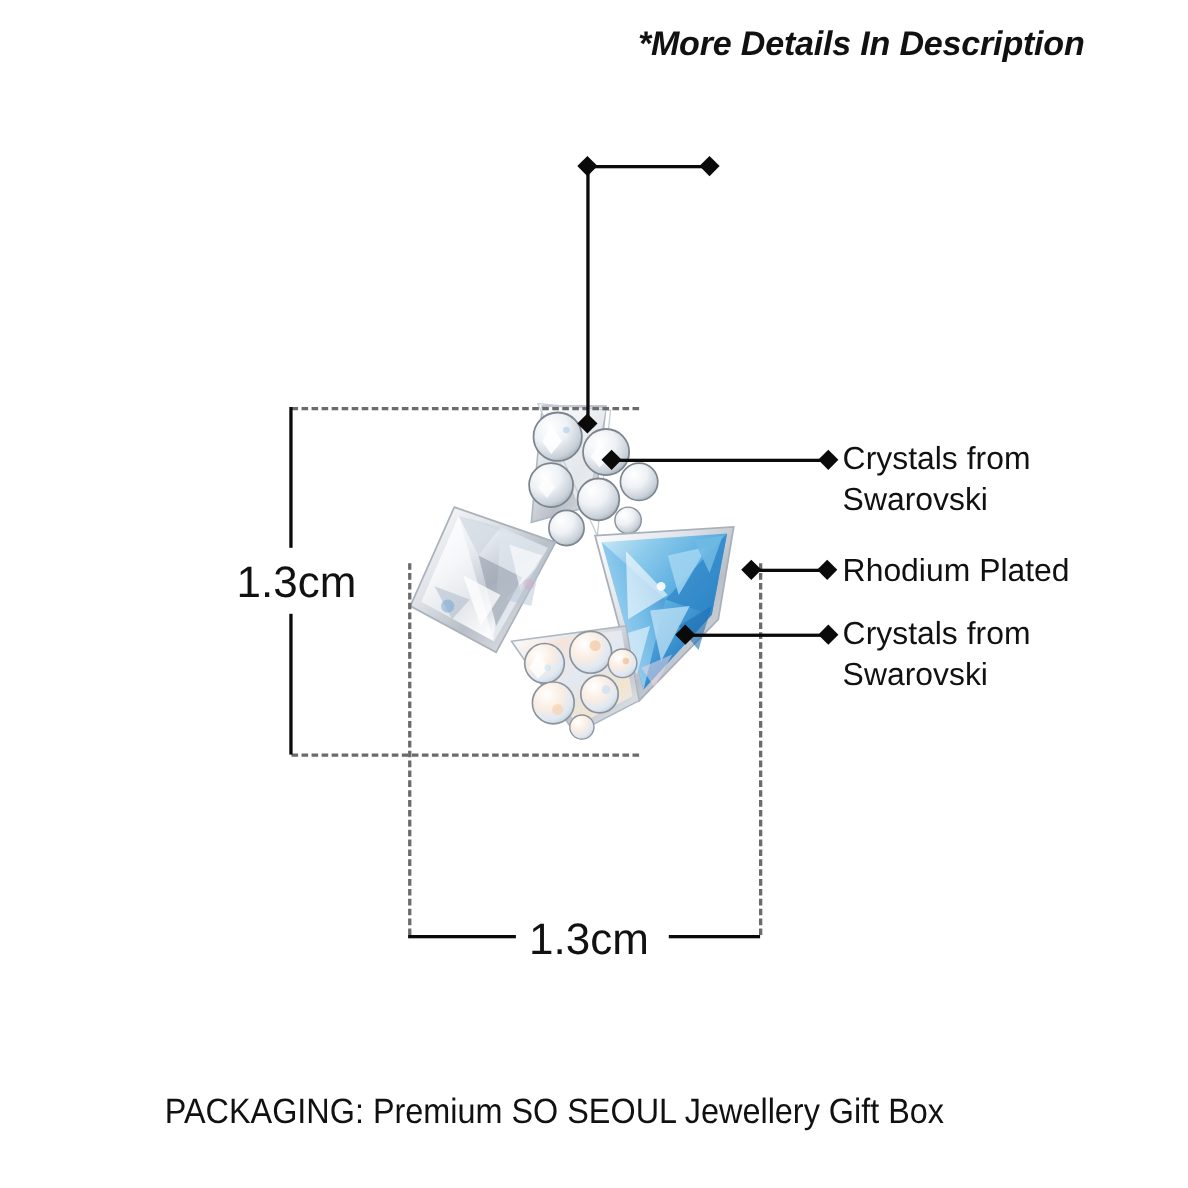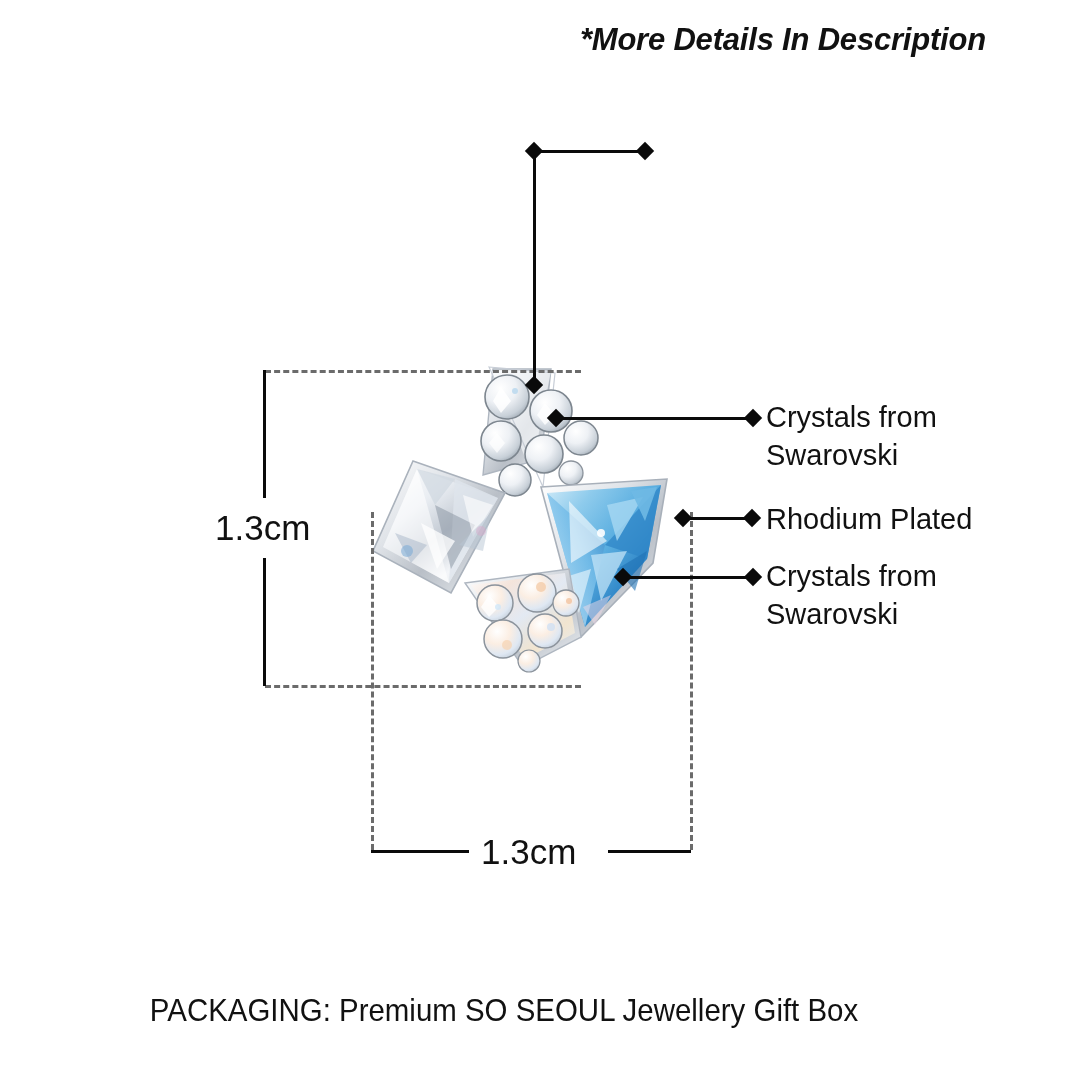--- a/index.html
+++ b/index.html
@@ -78,21 +78,21 @@
     border-left: 3px solid #0a0a0a;
   }
   .dim-line-h {
     position: absolute;
     height: 0;
     border-top: 3px solid #0a0a0a;
   }
   .dim-label {
     position: absolute;
     font-family: "Liberation Sans", sans-serif;
-    font-size: 35px;
+    font-size: 40px;
     color: #111111;
     white-space: nowrap;
   }
 
   
   #product {
     position: absolute;
     left: 355px;
     top: 355px;
     width: 350px;

